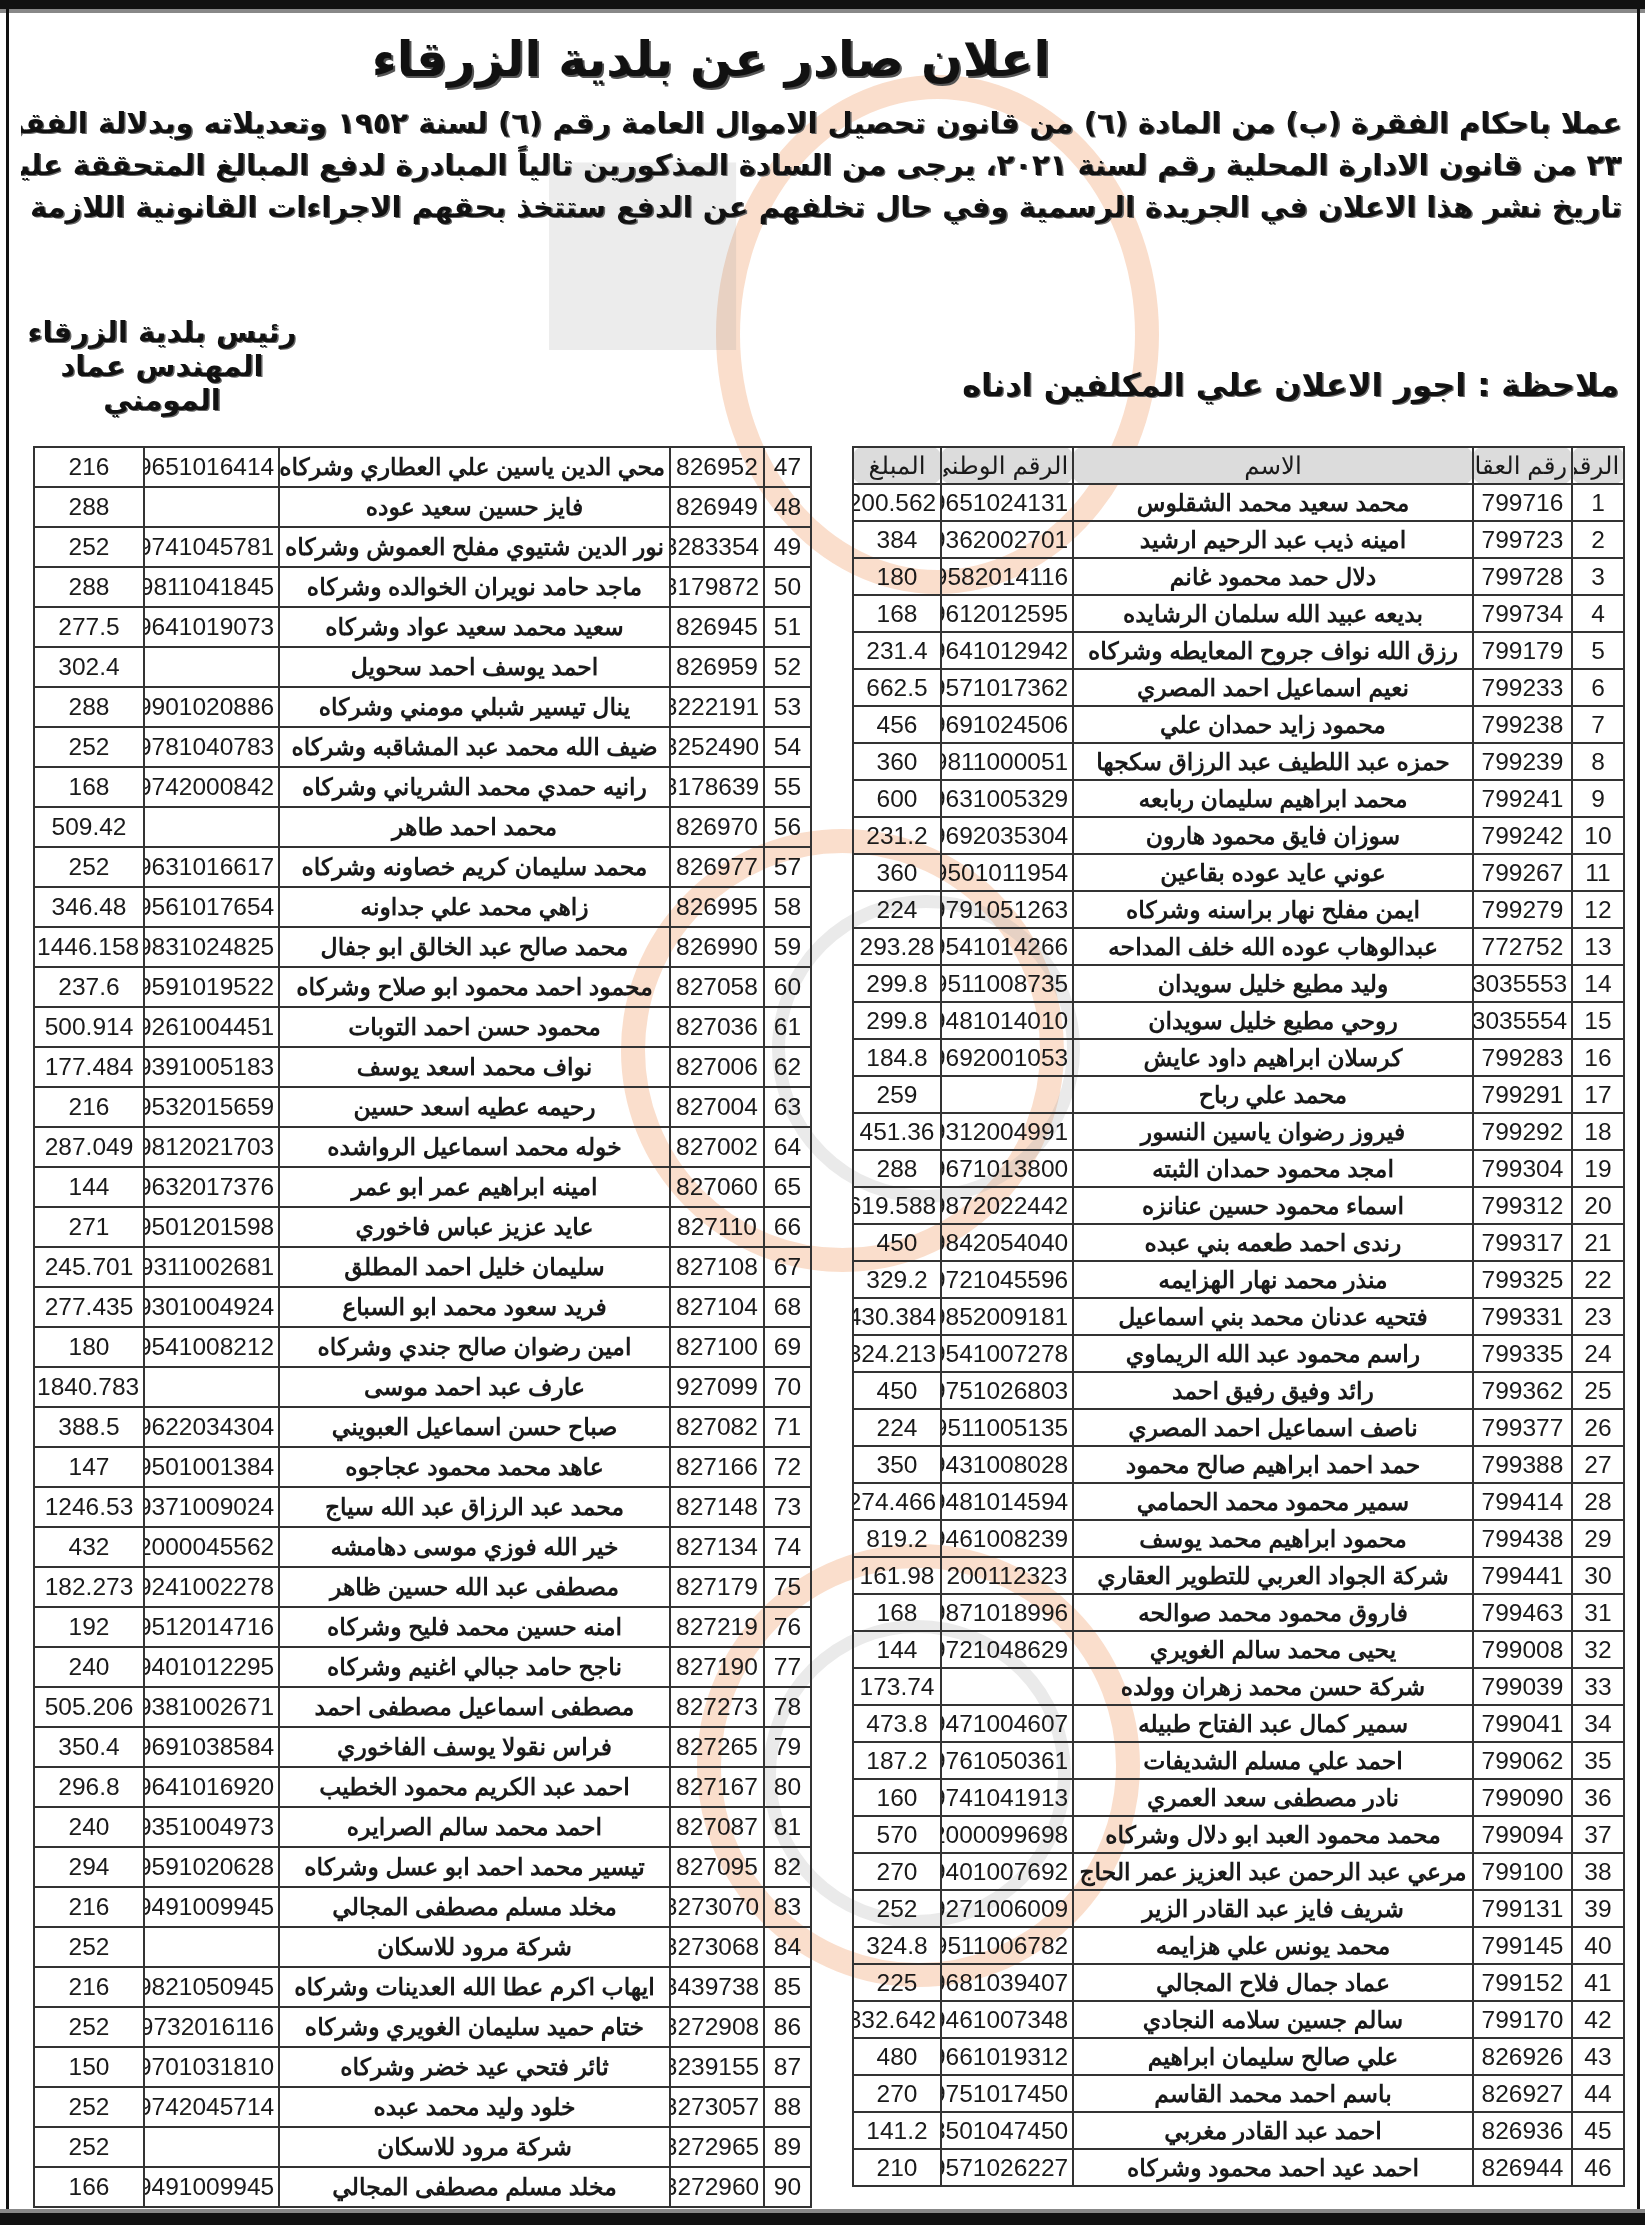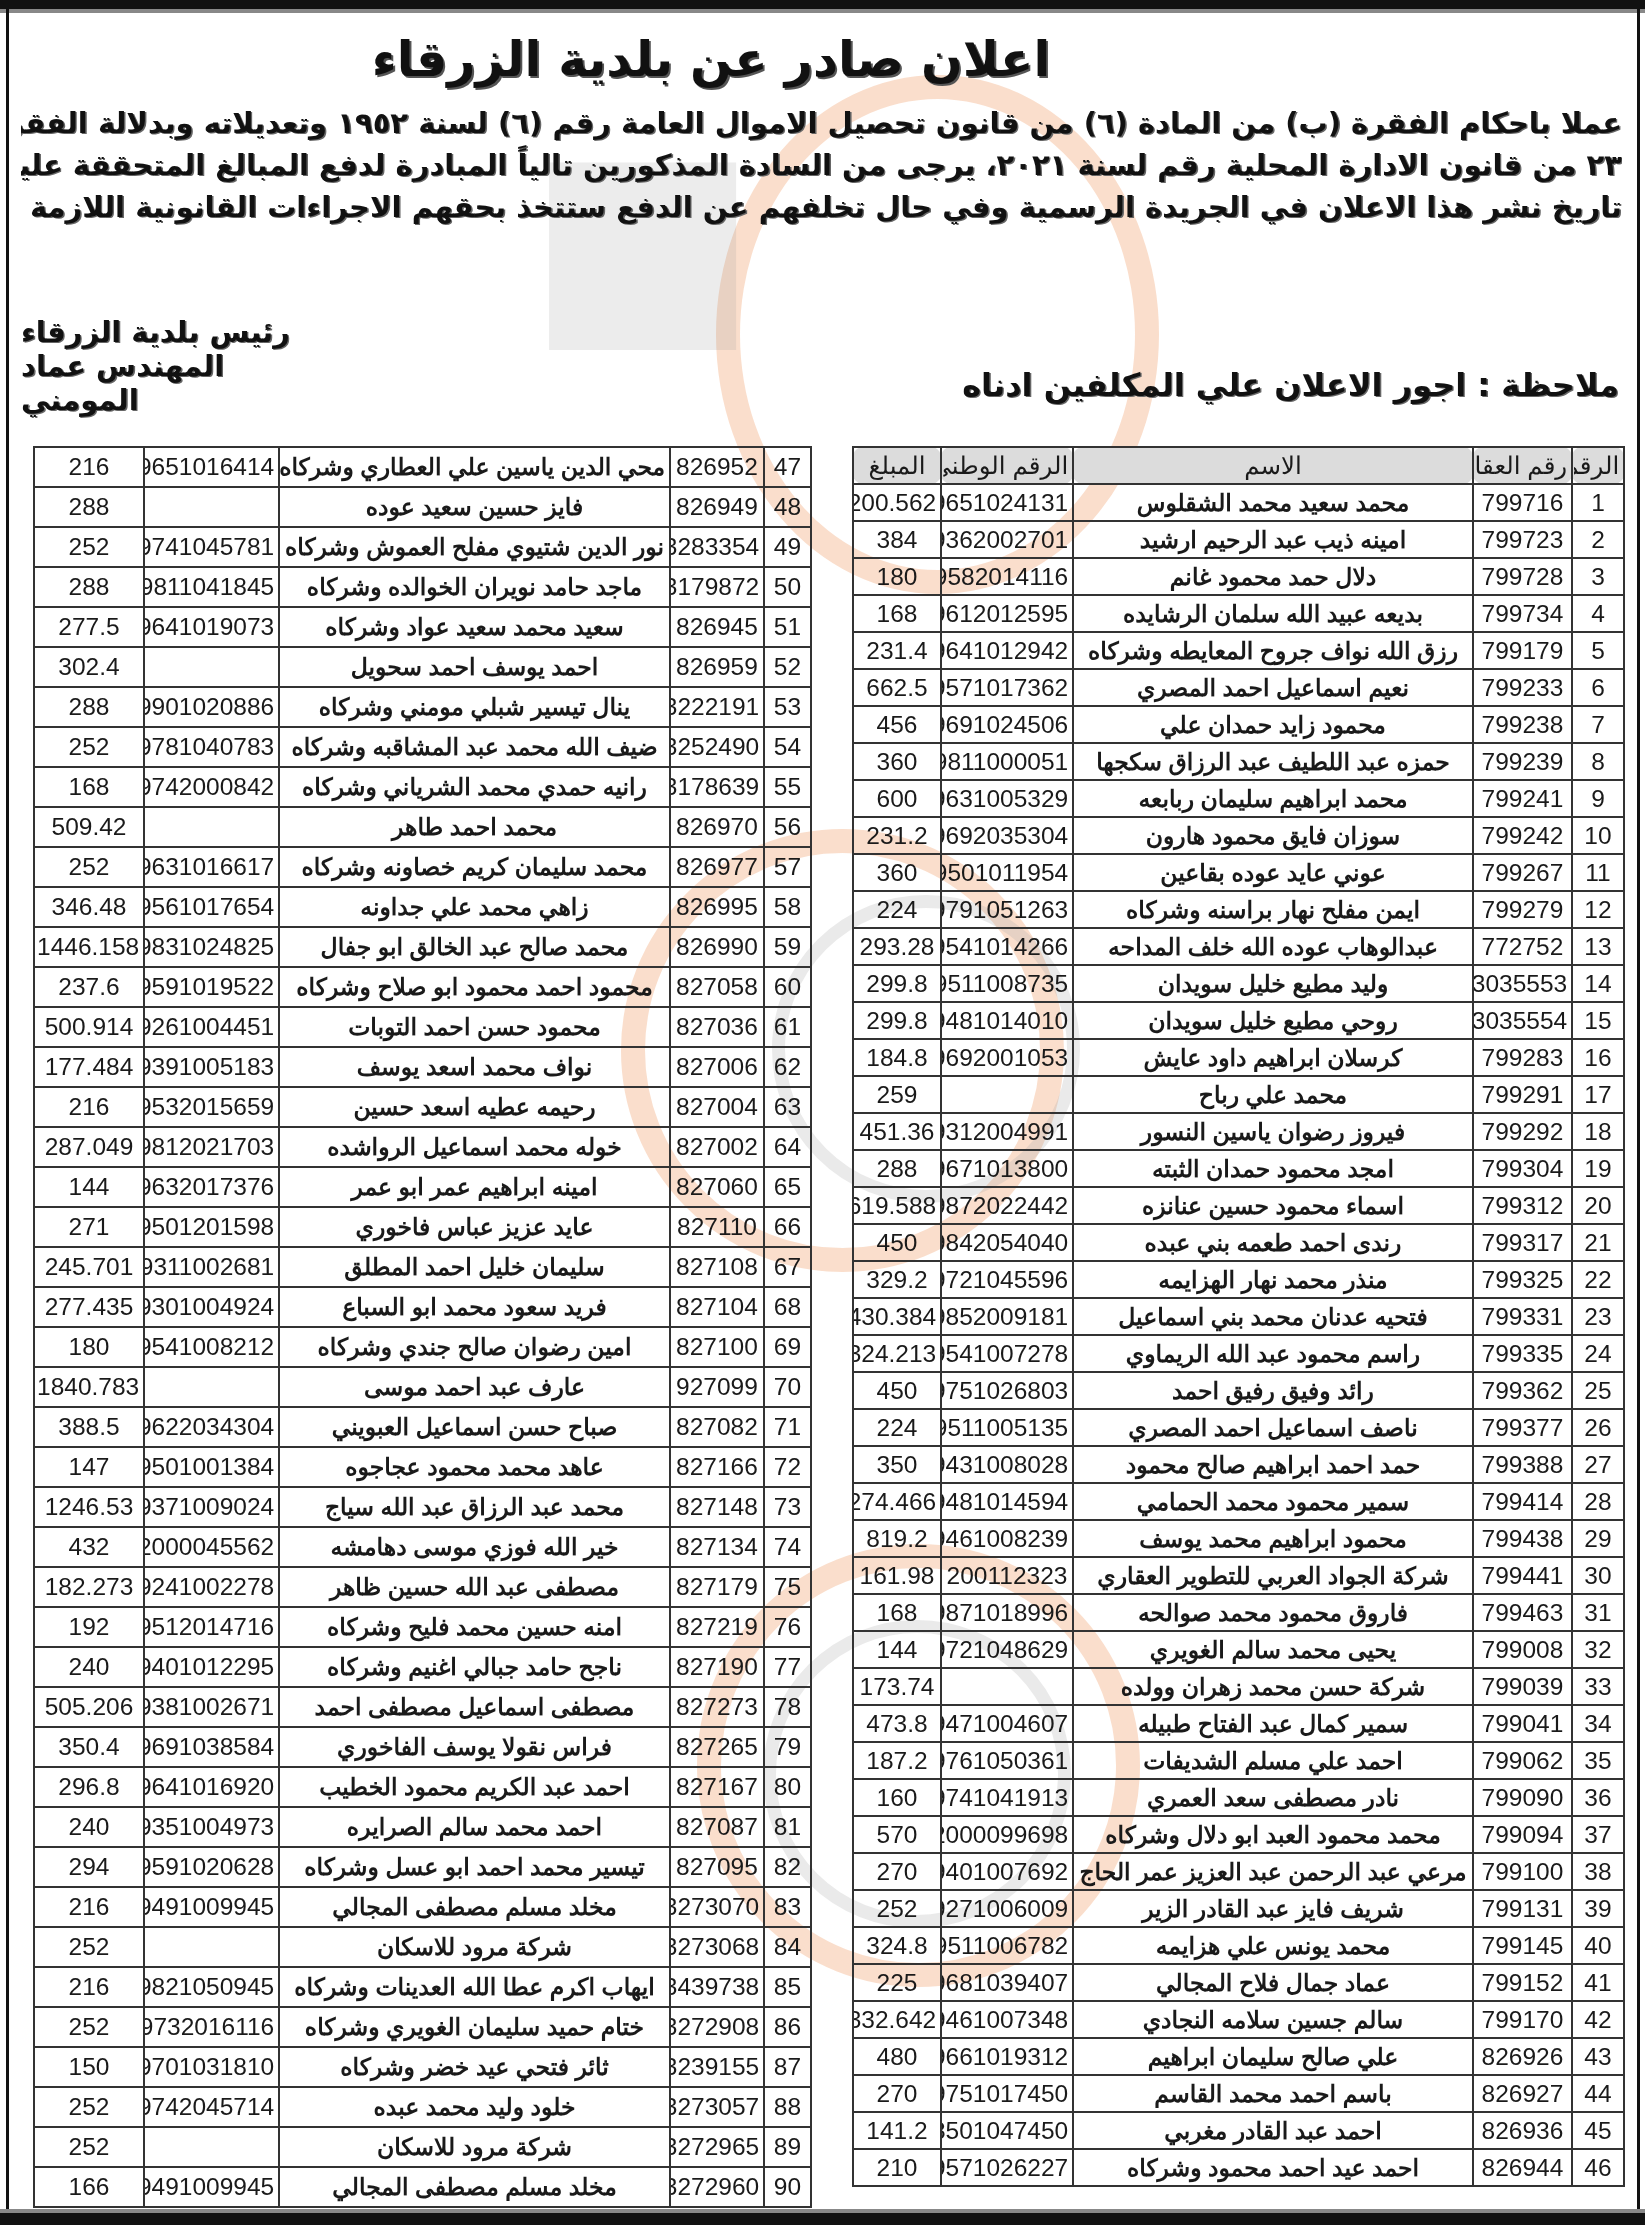--- a/index.html
+++ b/index.html
@@ -12,21 +12,21 @@
   .bottom-bar { position: absolute; left: 0; top: 2213px; width: 1645px; height: 12.2px; background: #111; }
   .bottom-bar2 { position: absolute; left: 0; top: 2209px; width: 1645px; height: 3.8px; background: #888; }
 
   .title { position: absolute; top: 30px; left: 0; width: 1422px; text-align: center;
            font-size: 49px; font-weight: bold; line-height: 60px; letter-spacing: 0;
            text-shadow: 1.9px 1.9px 0 #555; }
   .para { position: absolute; top: 102px; left: 21px; width: 1601px; font-size: 29px; font-weight: bold;
           line-height: 42px; text-align: justify; text-align-last: right; text-shadow: 1.4px 1.4px 0 #666; }
   .para .line { display: block; white-space: nowrap; overflow: hidden; }
   .sig { position: absolute; left: 21px; top: 315px; width: 282px; font-size: 29px; font-weight: bold;
-         line-height: 34px; text-align: left; text-shadow: 1.4px 1.4px 0 #666; }
+         line-height: 34px; text-align: center; text-shadow: 1.4px 1.4px 0 #666; }
   .note { position: absolute; right: 26px; top: 365px; font-size: 32px; font-weight: bold;
           line-height: 41px; text-shadow: 1.4px 1.4px 0 #666; }
 
   .watermark { position: absolute; border-radius: 50%; pointer-events: none; }
   .wm-ring { border: 24.5px solid rgba(240, 160, 110, 0.35); }
   .wm-inner { border: 13px solid rgba(170, 170, 170, 0.25); }
   .wm-letters { position: absolute; font-size: 245px; font-weight: bold; color: rgba(150,150,150,0.18);
                 line-height: 1; pointer-events: none; }
 
   table.grid { position: absolute; border-collapse: collapse; table-layout: fixed;

